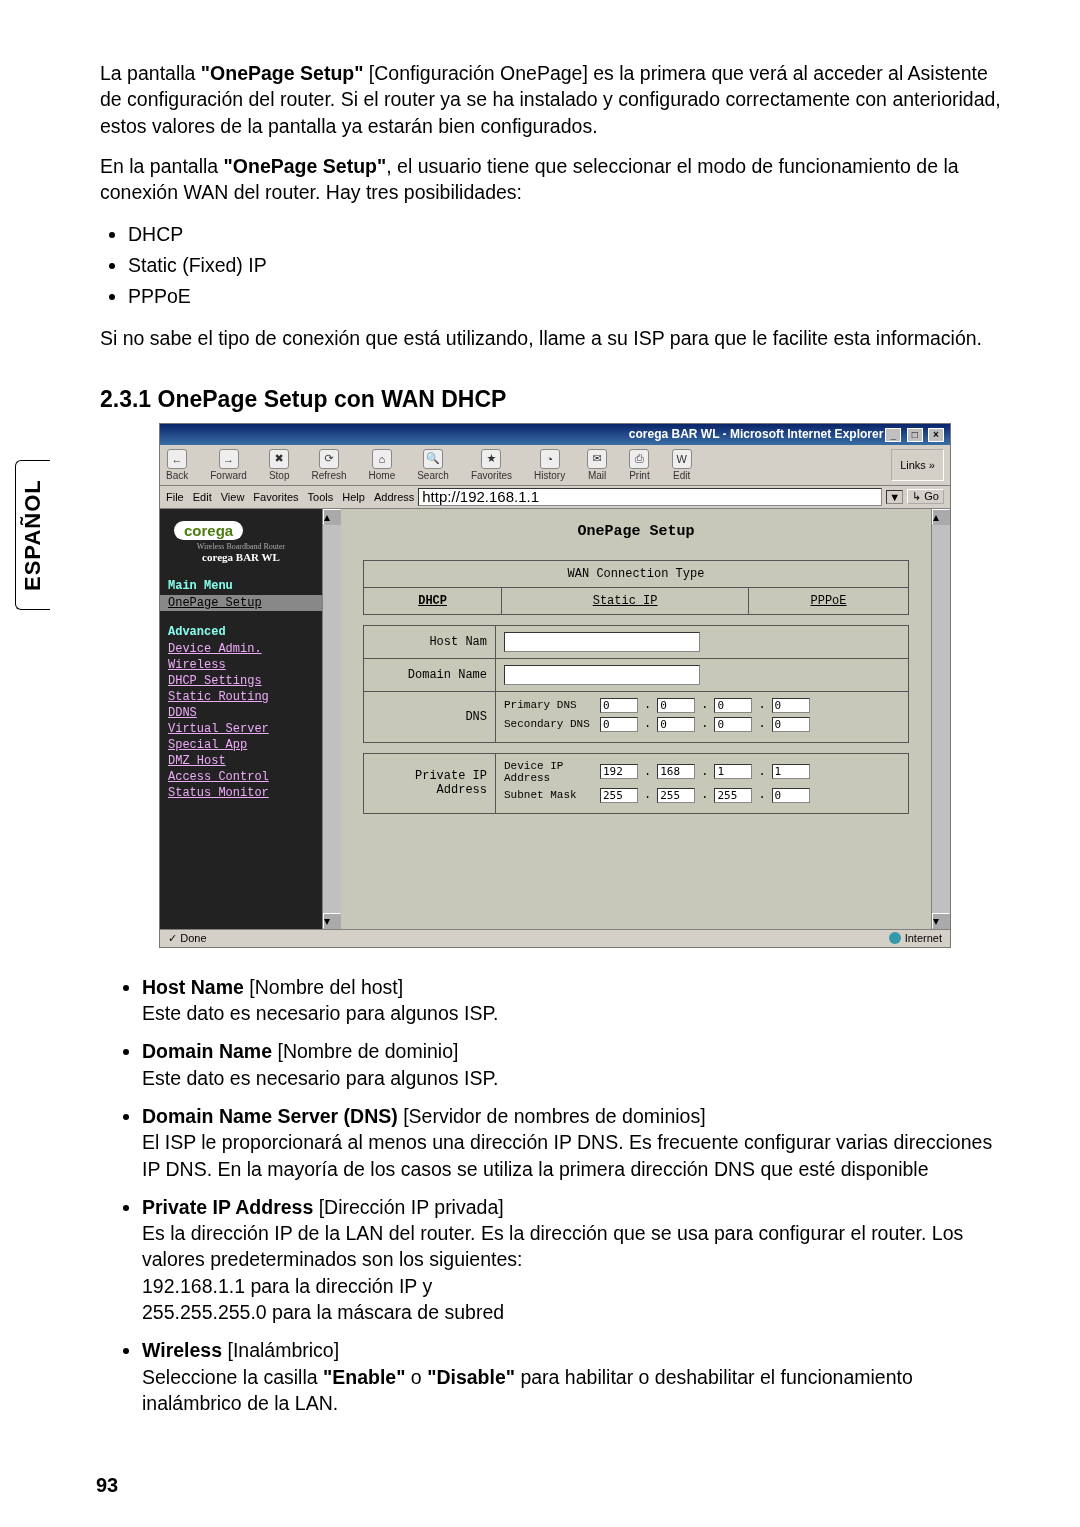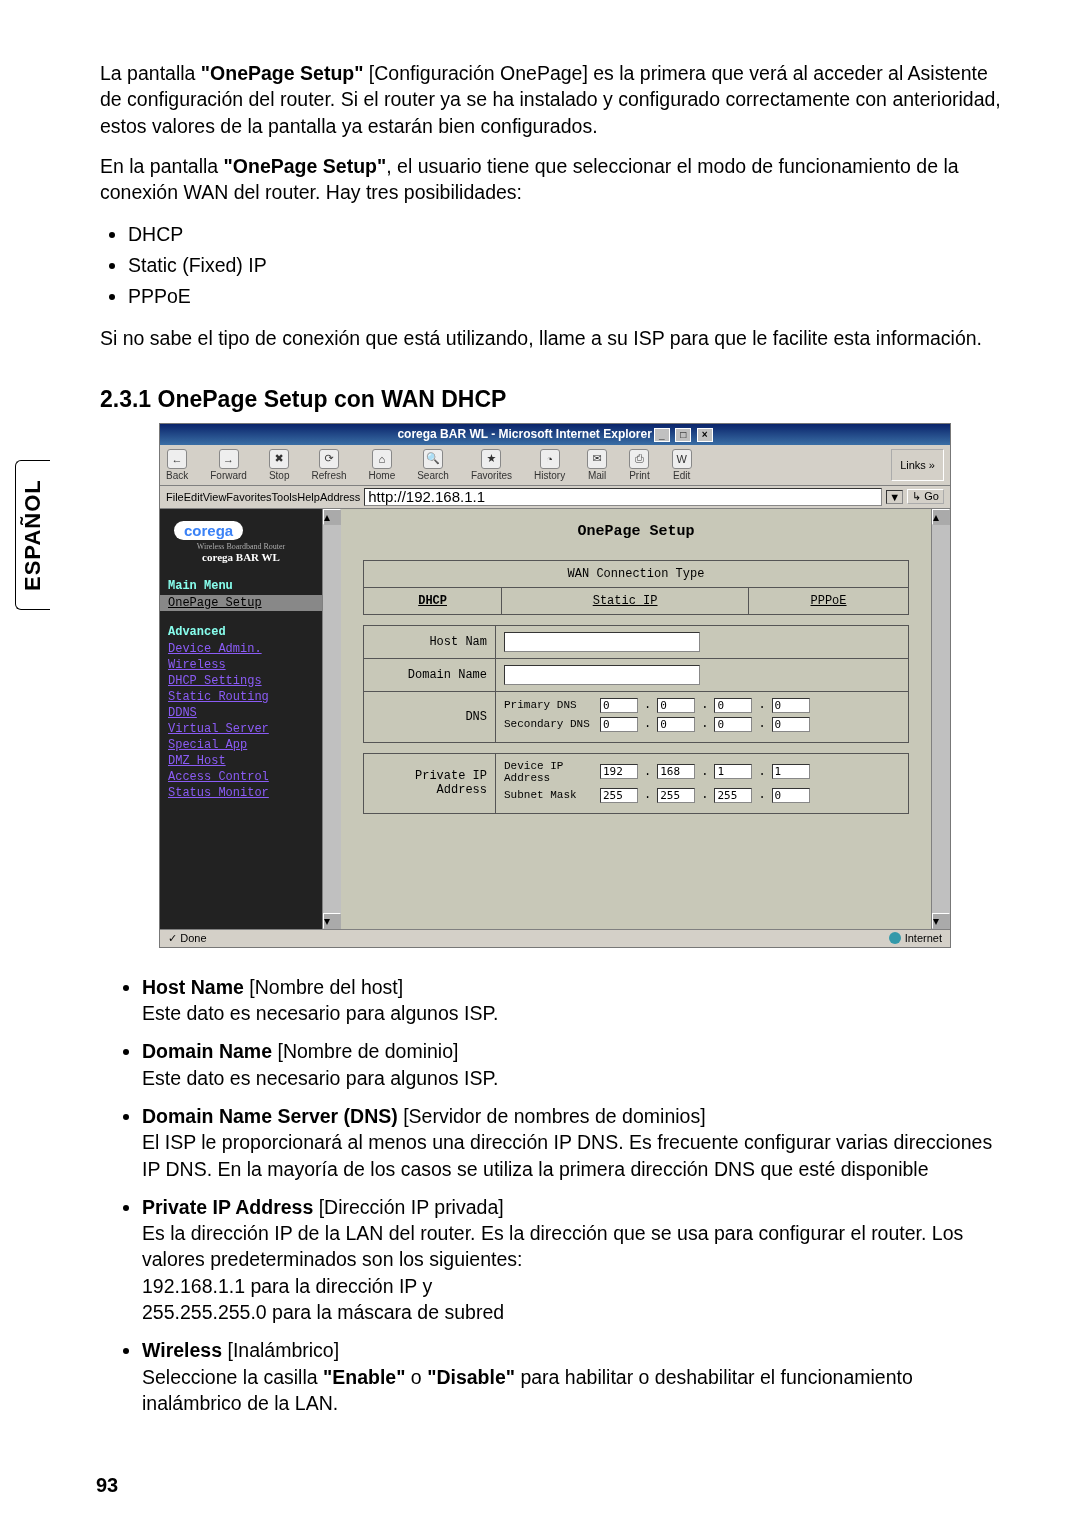--- a/index.html
+++ b/index.html
@@ -69,21 +69,21 @@
     background: #cfcfc7;
     font-family: Tahoma, "MS Sans Serif", sans-serif;
     font-size: 12px;
     color: #000;
   }
   .titlebar {
     background: linear-gradient(#0a246a,#3a6ea5);
     color: #fff;
     padding: 3px 6px;
     display: flex;
-    justify-content: center;
+    justify-content: flex-end;
     align-items: center;
     font-weight: bold;
   }
   .titlebar .winbtns span {
     display: inline-block;
     background: #c0c0c0;
     color: #000;
     border: 1px solid #fff;
     width: 14px; height: 12px;
     text-align: center;
@@ -125,21 +125,21 @@
     margin-left: auto;
     display: flex;
     align-items: center;
   }
   .menubar {
     background: #d4d0c8;
     border-bottom: 1px solid #808080;
     display: flex;
     align-items: center;
     padding: 2px 6px;
-    gap: 0;
+    gap: 9px;
     font-size: 11px;
   }
   .addr {
     flex: 1;
     display: flex;
     align-items: center;
     gap: 4px;
   }
   .addr input {
     flex: 1;
@@ -167,40 +167,40 @@
     width: 162px;
     background: #222;
     color: #fff;
     font-family: "Courier New", monospace;
     font-size: 12px;
     padding: 12px 0 0 0;
     overflow: hidden;
   }
   .logo {
     background: #fff;
-    color: #3b82f6;
+    color: #4d7c0f;
     display: inline-block;
     padding: 1px 10px;
     border-radius: 10px;
     font-weight: bold;
     margin-left: 14px;
     font-family: Arial, sans-serif;
     font-size: 15px;
   }
   .sublogo { font-size: 8px; text-align: center; margin: 2px 0 0 0; color:#aaa; font-family:Tahoma; }
   .prodname { text-align: center; font-size: 11px; margin-bottom: 14px; font-family:Tahoma; }
   .side-head {
     color: #8fe;
     padding: 2px 8px;
     font-weight: bold;
   }
   .side-link {
     padding: 1px 8px;
     text-decoration: underline;
-    color: #8b5cf6;
+    color: #f0abfc;
   }
   .side-link.active { background: #888; color: #000; }
   .main {
     flex: 1;
     background: #c8c8b8;
     padding: 14px 22px;
     font-family: "Courier New", monospace;
     font-size: 12px;
     overflow: hidden;
   }

